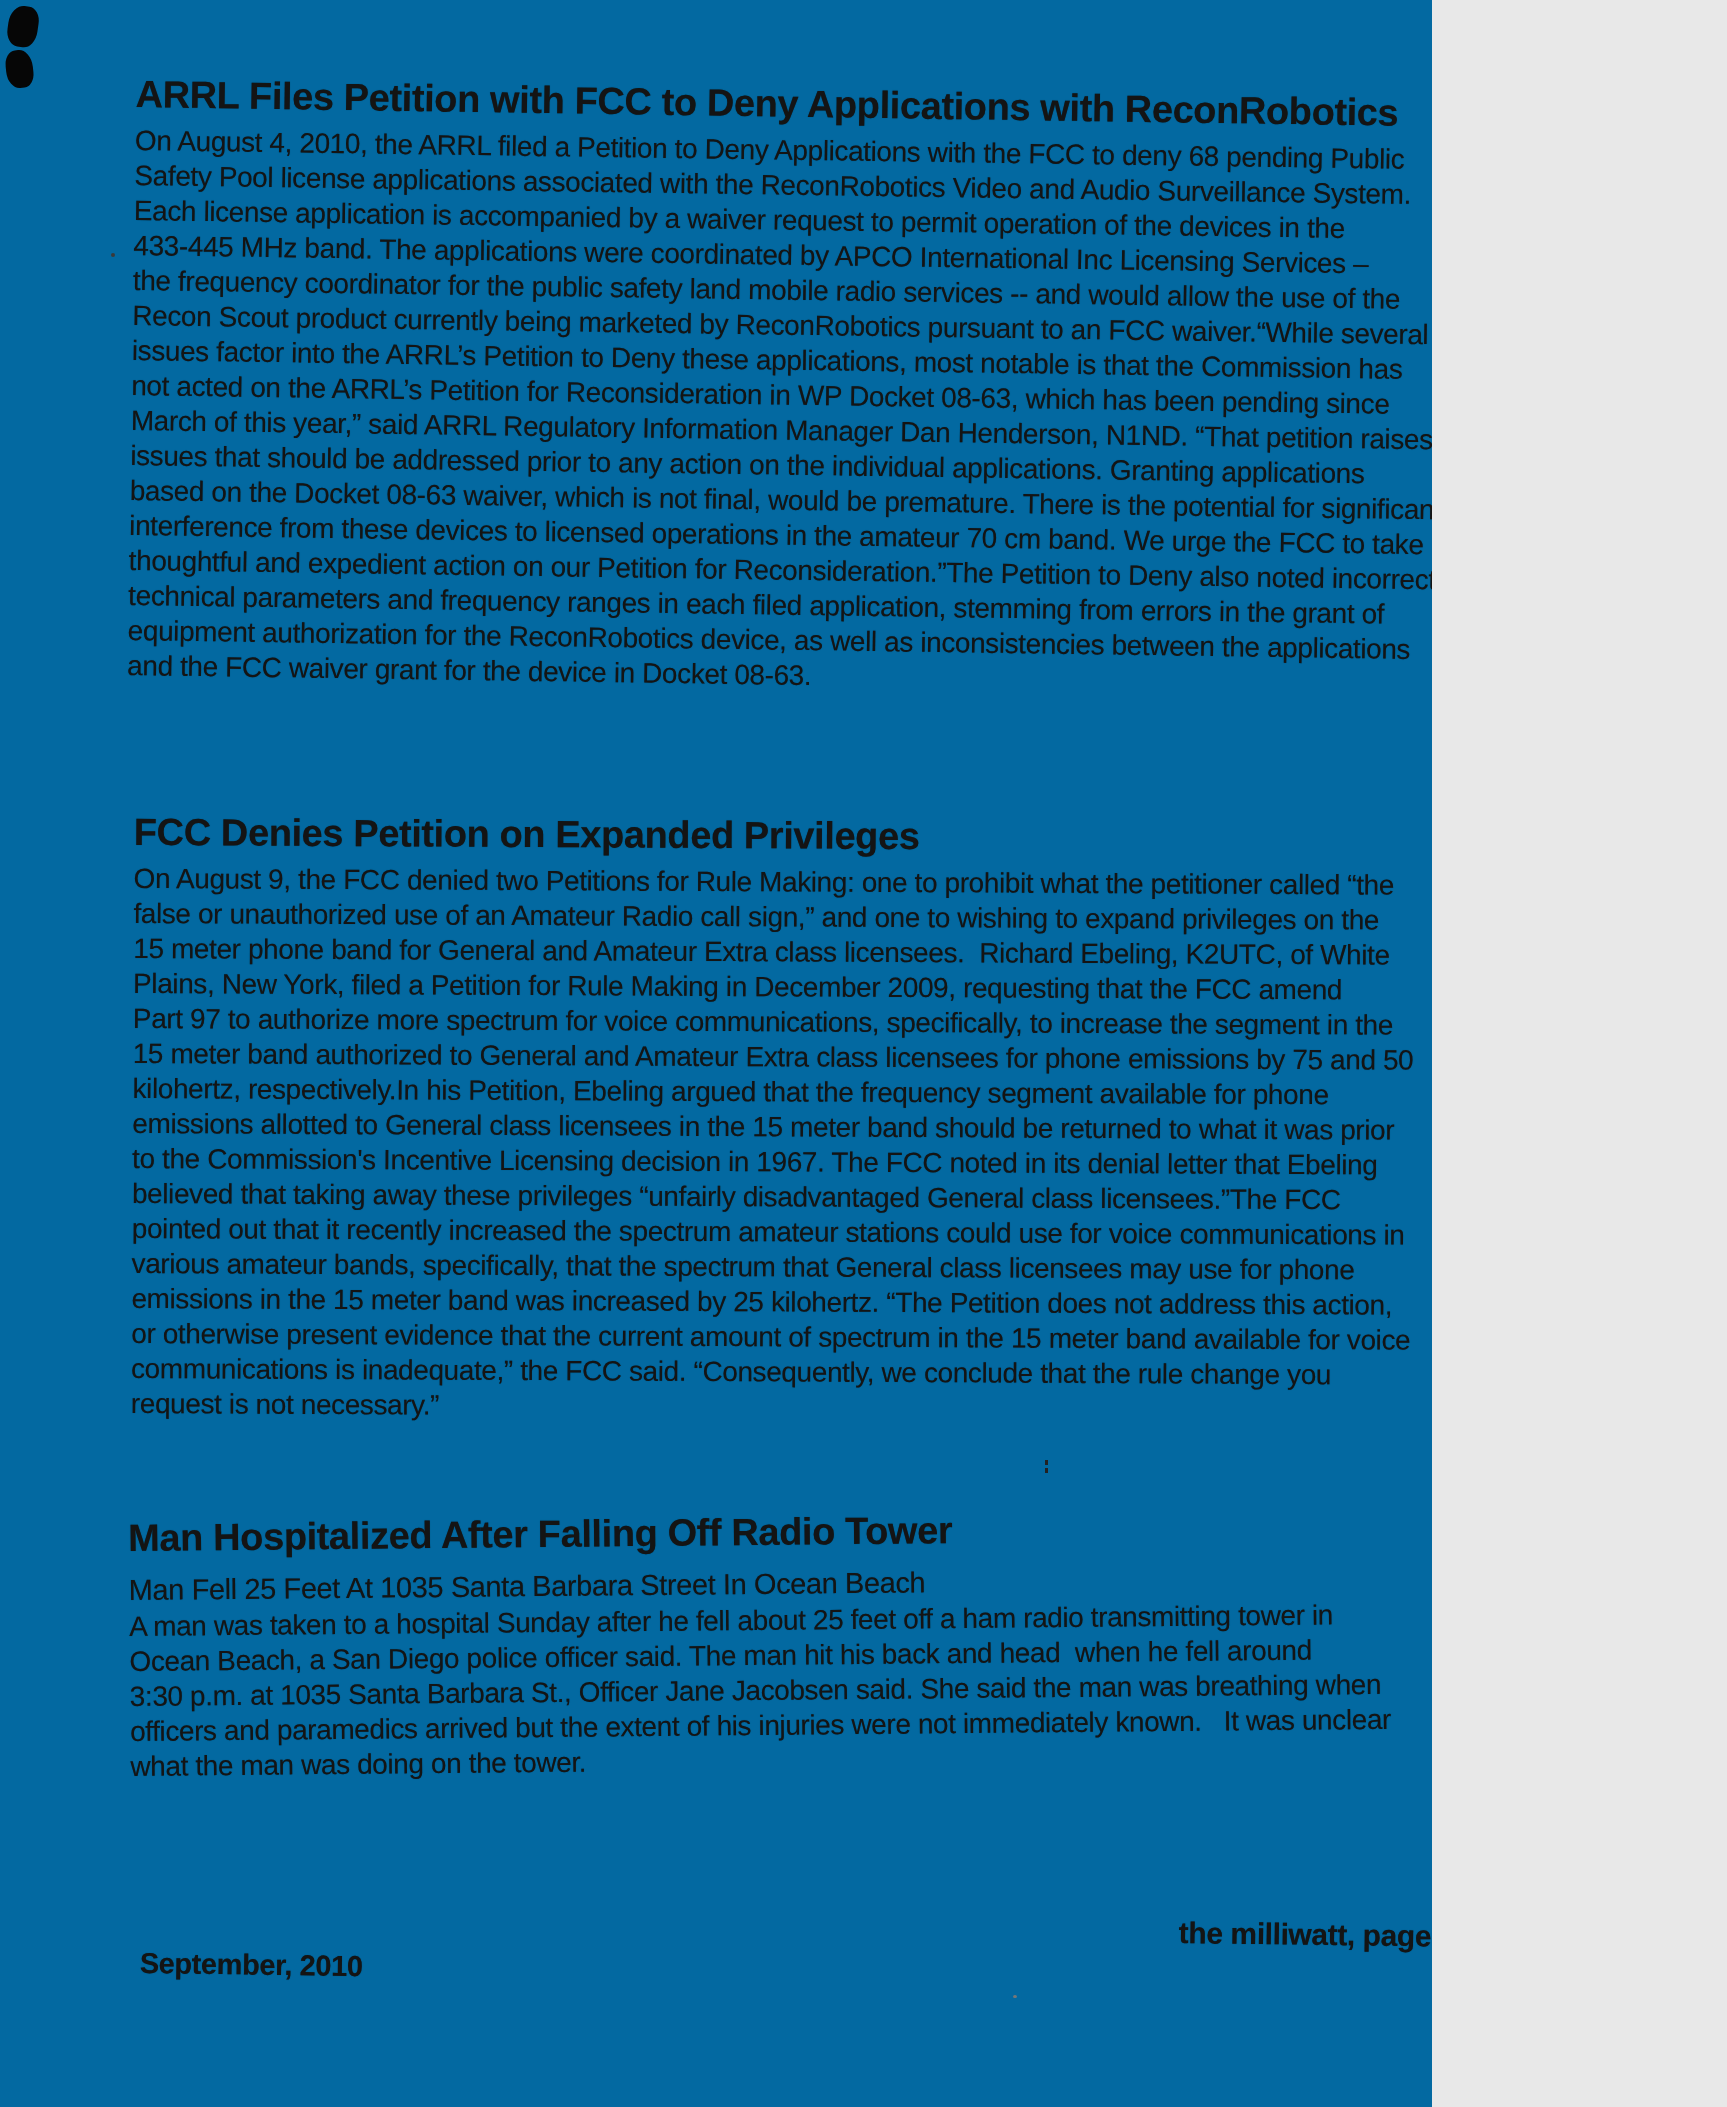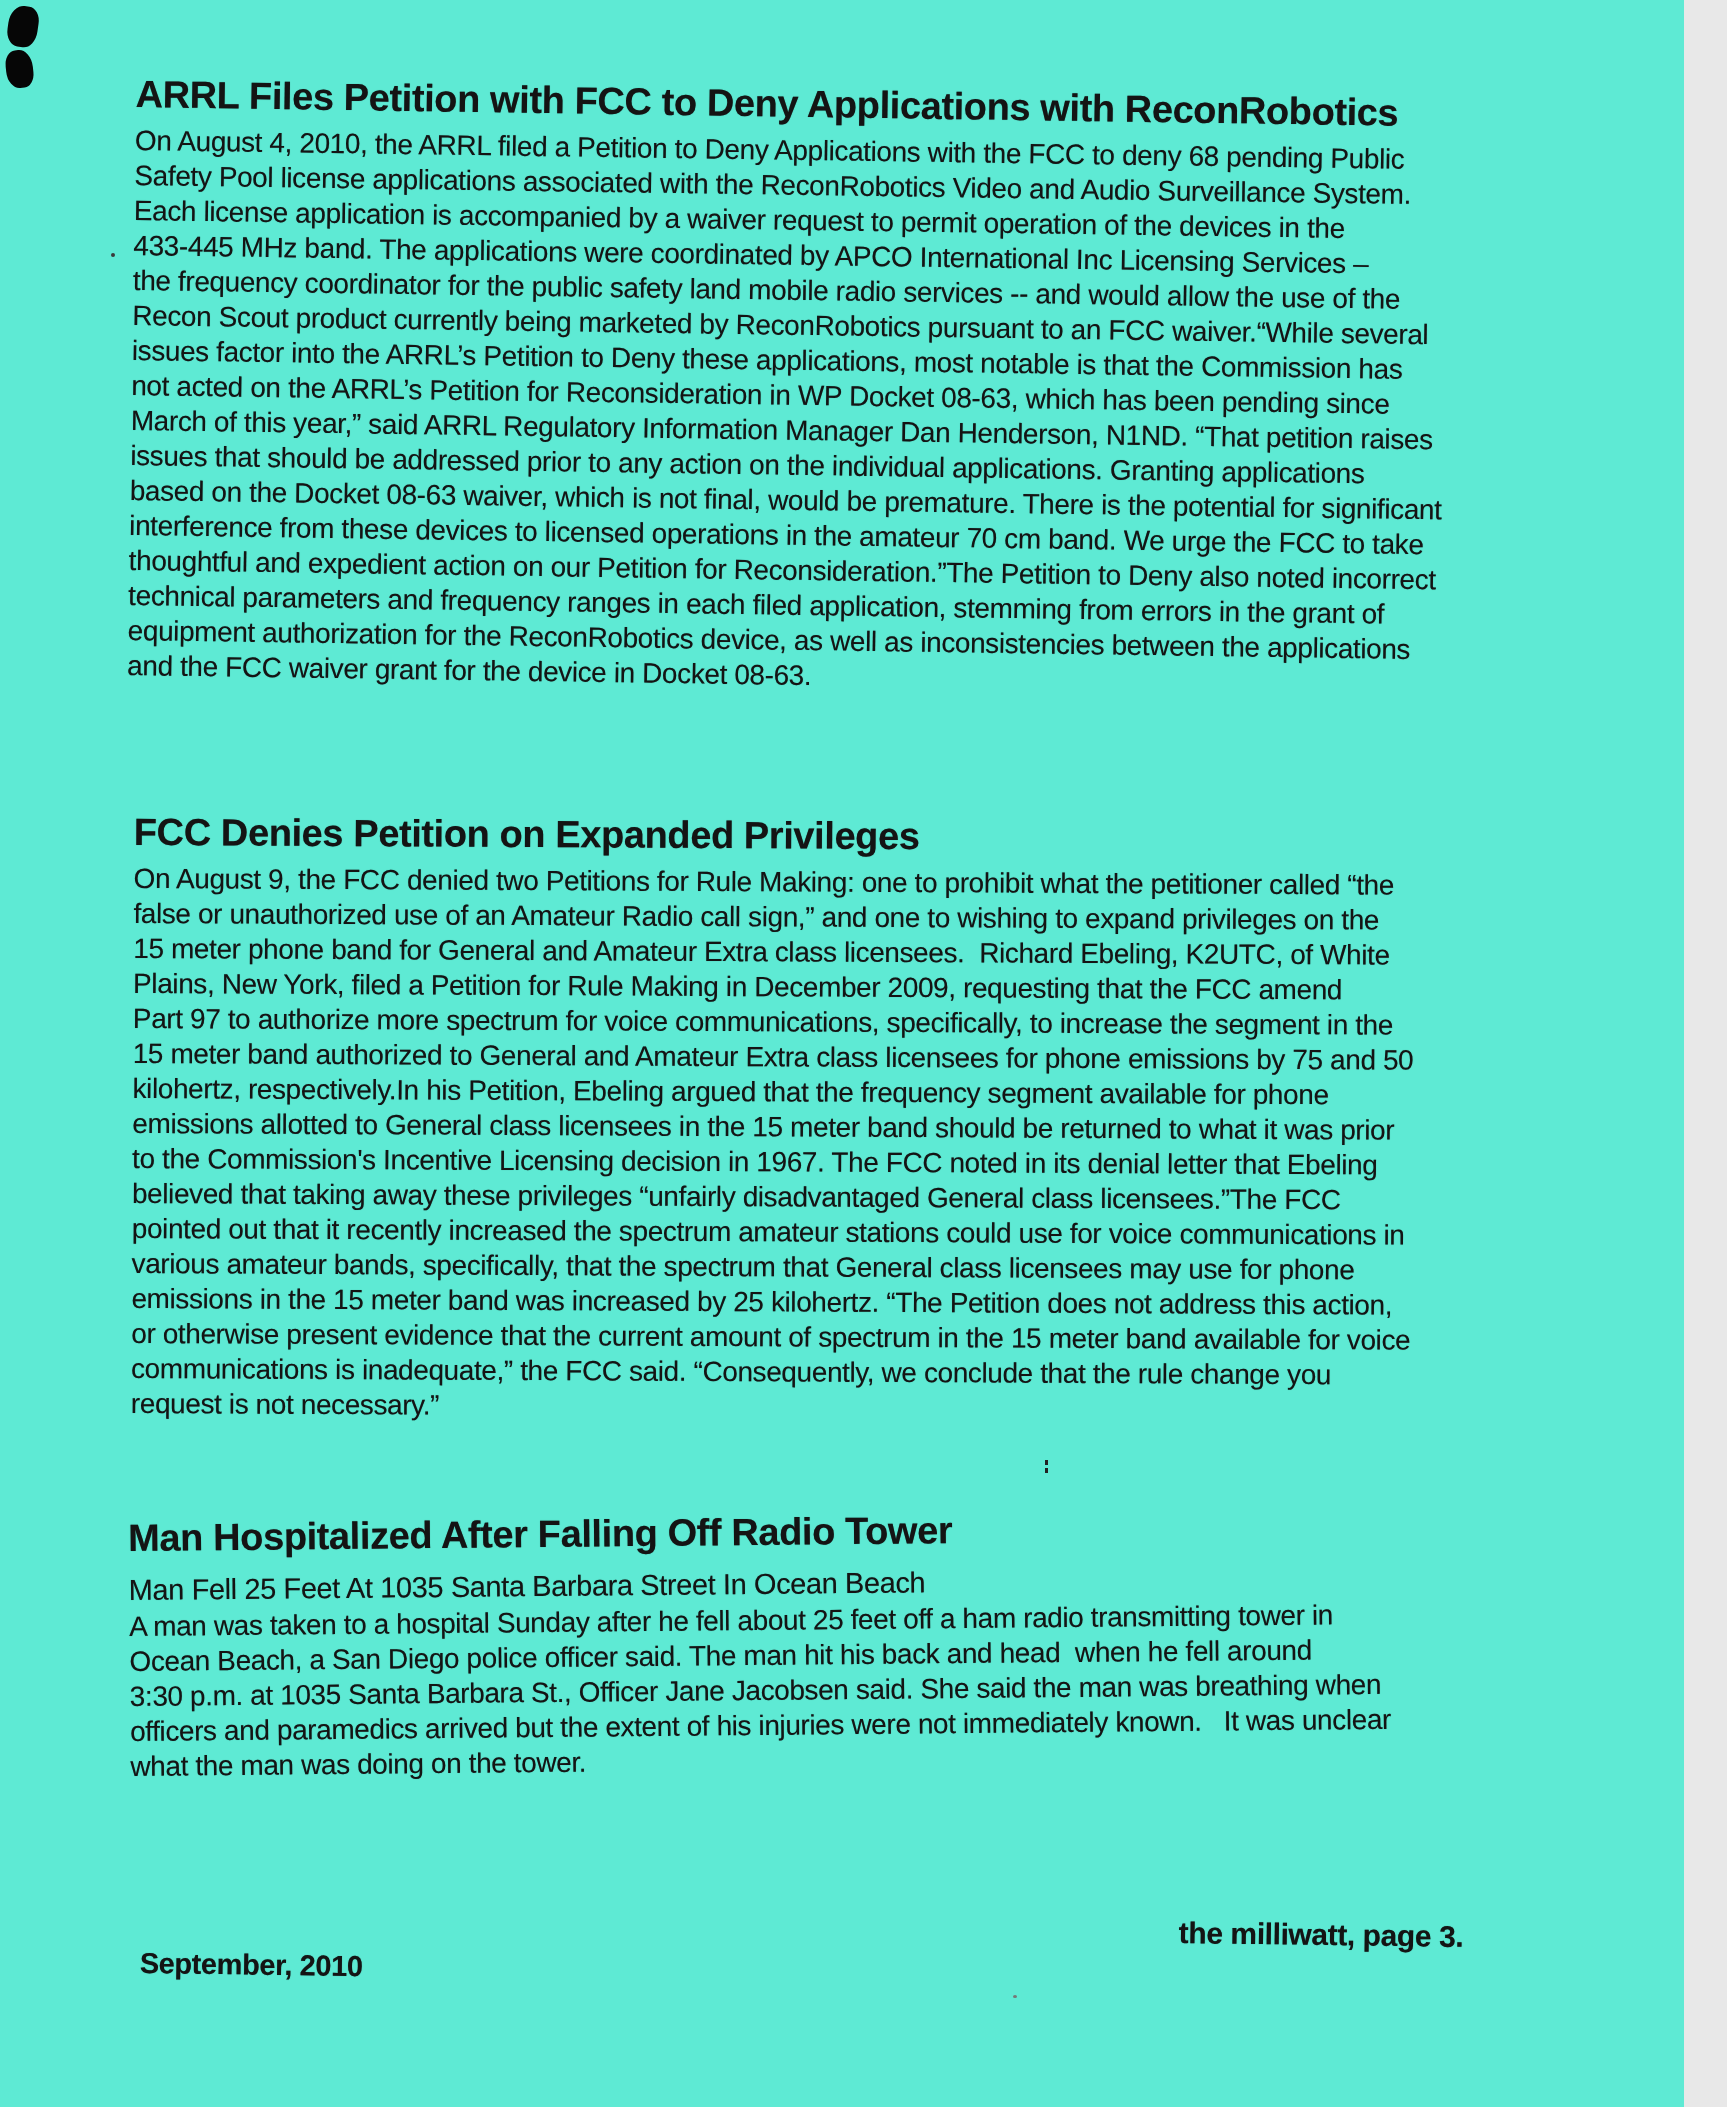--- a/index.html
+++ b/index.html
@@ -1,19 +1,19 @@
 <!DOCTYPE html>
 <html style="font-size:13px"><head>
 <meta charset="utf-8">
 <style>
   html,body{margin:0;padding:0;background:#e8e8e8;}
   .page{
     position:relative;
-    width:1684px;height:2108px;
-    background:#5eead4;
+    width:1432px;height:2108px;
+    background:#0369a1;
     overflow:hidden;
     font-family:"Liberation Sans", sans-serif;
     color:#141414;
   }
   .article{position:absolute;transform-origin:0 0;}
   .title{
     font-size:38px;line-height:47px;font-weight:700;
     letter-spacing:-0.4px;white-space:pre;
     text-shadow:0 0 0.8px rgba(0,0,0,.45);
   }

